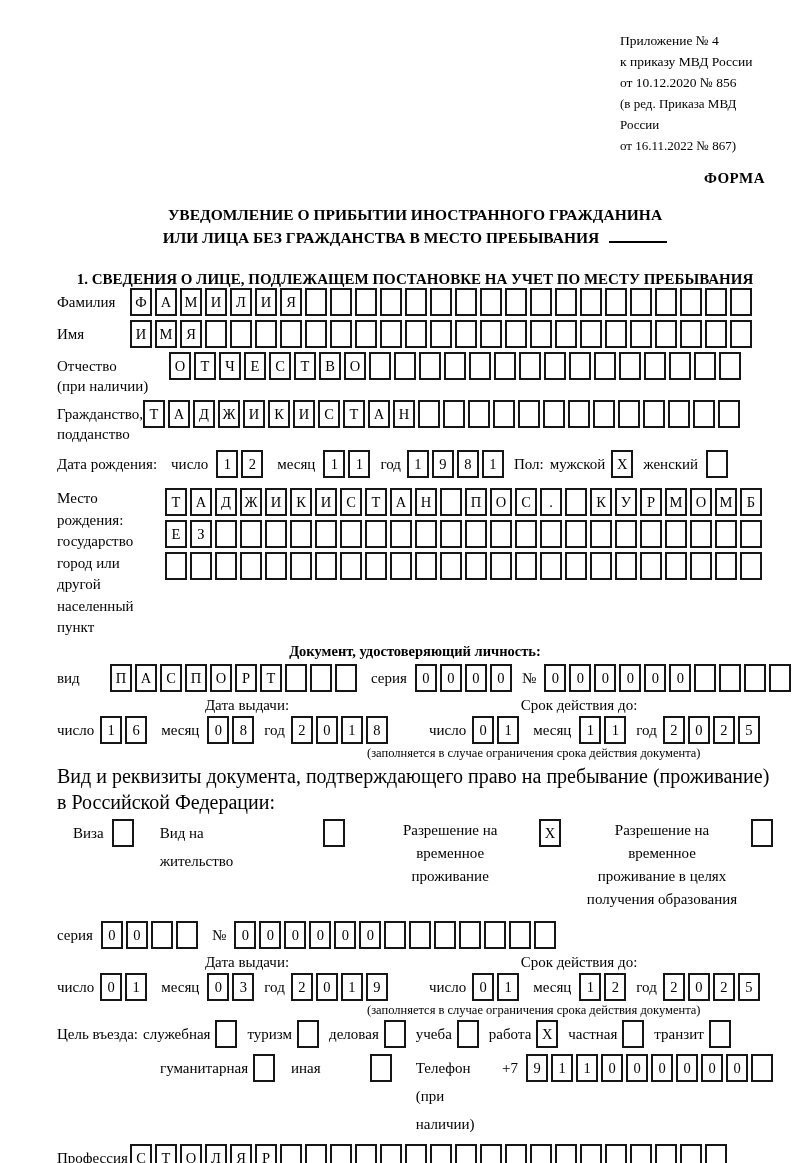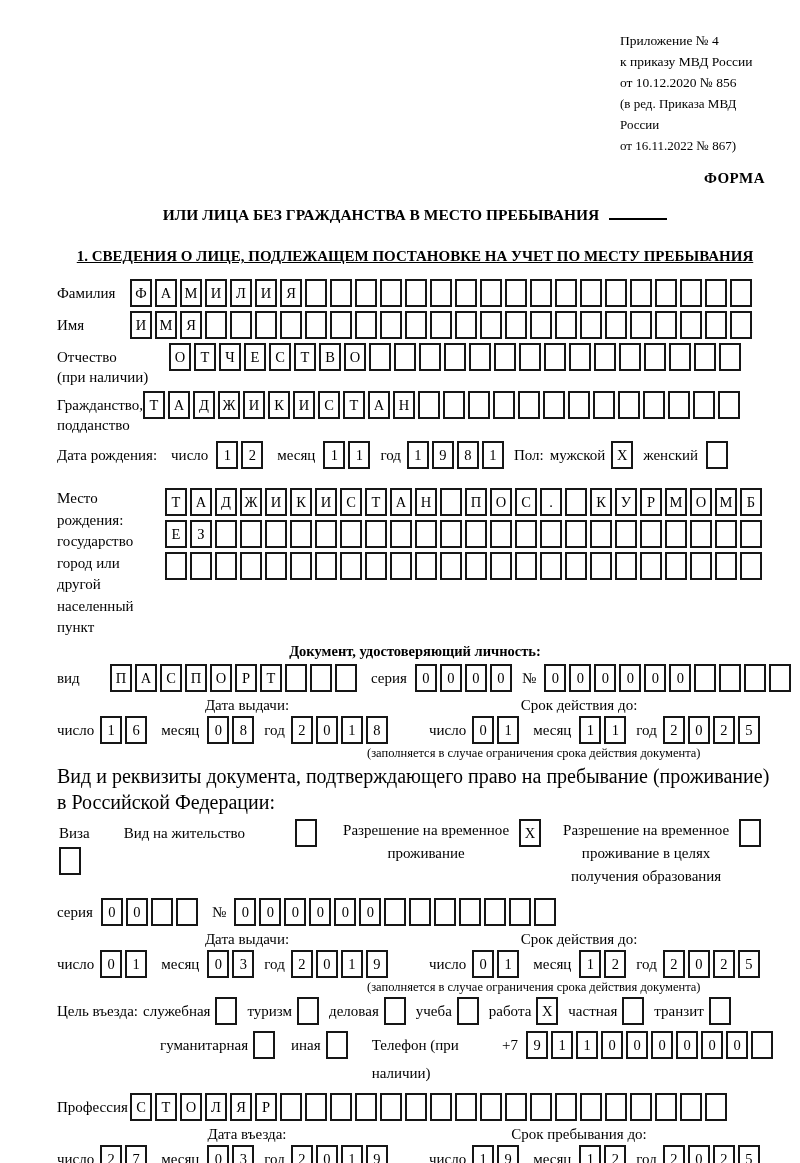--- a/index.html
+++ b/index.html
@@ -12,21 +12,21 @@
   .page { padding:30px 27px 10px 57px; }
 
   
   .hdr { margin-left:563px; font-size:13.5px; line-height:21px; }
   .hdr .small { font-size:13px; }
   .forma { text-align:right; font-weight:bold; font-size:15px; margin:14px 8px 0 0; letter-spacing:.5px; }
 
   
   .title { text-align:center; font-weight:bold; font-size:15.5px; line-height:23px; margin-top:16px; }
   .title-underline { display:inline-block; width:58px; border-bottom:2px solid #000; height:14px; margin-left:10px; }
-  .sect { text-align:center; font-weight:bold; font-size:15px; margin-top:22px; margin-bottom:14px; white-space:nowrap;text-decoration:underline; }
+  .sect { text-align:center; font-weight:bold; font-size:15px; margin-top:22px; white-space:nowrap; }
 
   
   .frow { display:flex; align-items:flex-start; margin-bottom:4px; }
   .flabel { font-size:15px; line-height:20px; padding-top:4px; flex-shrink:0; }
   .w73 { width:73px; } .w112 { width:112px; } .w86 { width:86px; }
   .w108 { width:108px; }
   .cells { display:flex; gap:3px; flex-shrink:0; }
   .cell {
     display:inline-block; width:18px; height:24px; border:2px solid #161616;
     text-align:center; font-size:14.5px; line-height:24px; background:#fff;
@@ -50,21 +50,21 @@
   .dates-line { display:flex; align-items:flex-start; margin-top:1px; }
   .dates-note { font-size:12.5px; margin-top:2px; margin-left:-62px; white-space:nowrap; }
 
   .intro { font-size:20px; line-height:26px; }
 
   
   .opts-row { display:flex; align-items:flex-start; margin-top:4px; margin-bottom:10px; }
   .opt { display:flex; align-items:flex-start; }
   .opt .olabel { font-size:15px; line-height:28px; margin-right:8px; }
   .opt .olines { font-size:15px; line-height:23px; text-align:center; margin-right:10px; }
-  .og1 { margin-left:2px;flex-direction:column; } .og2 { margin-left:26px;gap:42px; } .og3 { margin-left:26px; } .og4 { margin-left:22px; }
+  .og1 { margin-left:16px; } .og2 { margin-left:26px;gap:42px; } .og3 { margin-left:26px; } .og4 { margin-left:22px; }
 
   
   .visit-row { display:flex; align-items:flex-start; margin-bottom:6px; }
   .vopt { display:flex; align-items:flex-start; margin-left:10px; }
   .vopt .olabel { font-size:15px; line-height:28px; margin-right:5px; }
   .visit2 { margin-left:95px; }
   .phone-lbl { font-size:15px; line-height:28px; margin-left:24px; }
   .plus7 { font-size:15px; line-height:28px; margin:0 8px 0 18px; }
 </style>
 </head>
@@ -75,20 +75,21 @@
   <div class="hdr">
     <div>Приложение № 4</div>
     <div>к приказу МВД России</div>
     <div>от 10.12.2020 № 856</div>
     <div class="small">(в ред. Приказа МВД России</div>
     <div class="small">от 16.11.2022 № 867)</div>
   </div>
   <div class="forma">ФОРМА</div>
 
   <div class="title">
+    <div>УВЕДОМЛЕНИЕ О ПРИБЫТИИ ИНОСТРАННОГО ГРАЖДАНИНА</div>
     <div><span>ИЛИ ЛИЦА БЕЗ ГРАЖДАНСТВА В МЕСТО ПРЕБЫВАНИЯ</span><span class="title-underline"></span></div>
   </div>
   <div class="sect">1. СВЕДЕНИЯ О ЛИЦЕ, ПОДЛЕЖАЩЕМ ПОСТАНОВКЕ НА УЧЕТ ПО МЕСТУ ПРЕБЫВАНИЯ</div>
 
   <div class="frow">
     <span class="flabel w73">Фамилия</span>
     <span class="cells">
         <span class="cell">Ф</span>
         <span class="cell">А</span>
         <span class="cell">М</span>
@@ -236,21 +237,21 @@
     <span class="inline-lbl ml6 mr6">мужской</span>
     <span class="cells">
         <span class="cell">X</span>
       </span>
     <span class="inline-lbl ml10 mr8">женский</span>
     <span class="cells">
         <span class="cell"></span>
       </span>
   </div>
 
-  <div class="multirow" style="margin-top:19px;">
+  <div class="multirow" style="margin-top:10px;">
     <div class="multilabel w108">
       <div>Место рождения:</div>
       <div>государство</div>
       <div>город или другой</div>
       <div>населенный пункт</div>
     </div>
     <div class="gridrows">
       <div class="cells">
           <span class="cell">Т</span>
           <span class="cell">А</span>
@@ -574,21 +575,21 @@
     </span>
   </div>
 
   <div class="visit-row visit2">
     <span class="vopt" style="margin-left:8px;">
       <span class="olabel">гуманитарная</span>
       <span class="cells">
           <span class="cell"></span>
         </span>
     </span>
-    <span class="vopt" style="margin-left:16px;">
+    <span class="vopt" style="margin-left:16px;gap:44px;">
       <span class="olabel">иная</span>
       <span class="cells">
           <span class="cell"></span>
         </span>
     </span>
     <span class="phone-lbl">Телефон (при наличии)</span>
     <span class="plus7">+7</span>
     <span class="cells">
         <span class="cell">9</span>
         <span class="cell">1</span>

